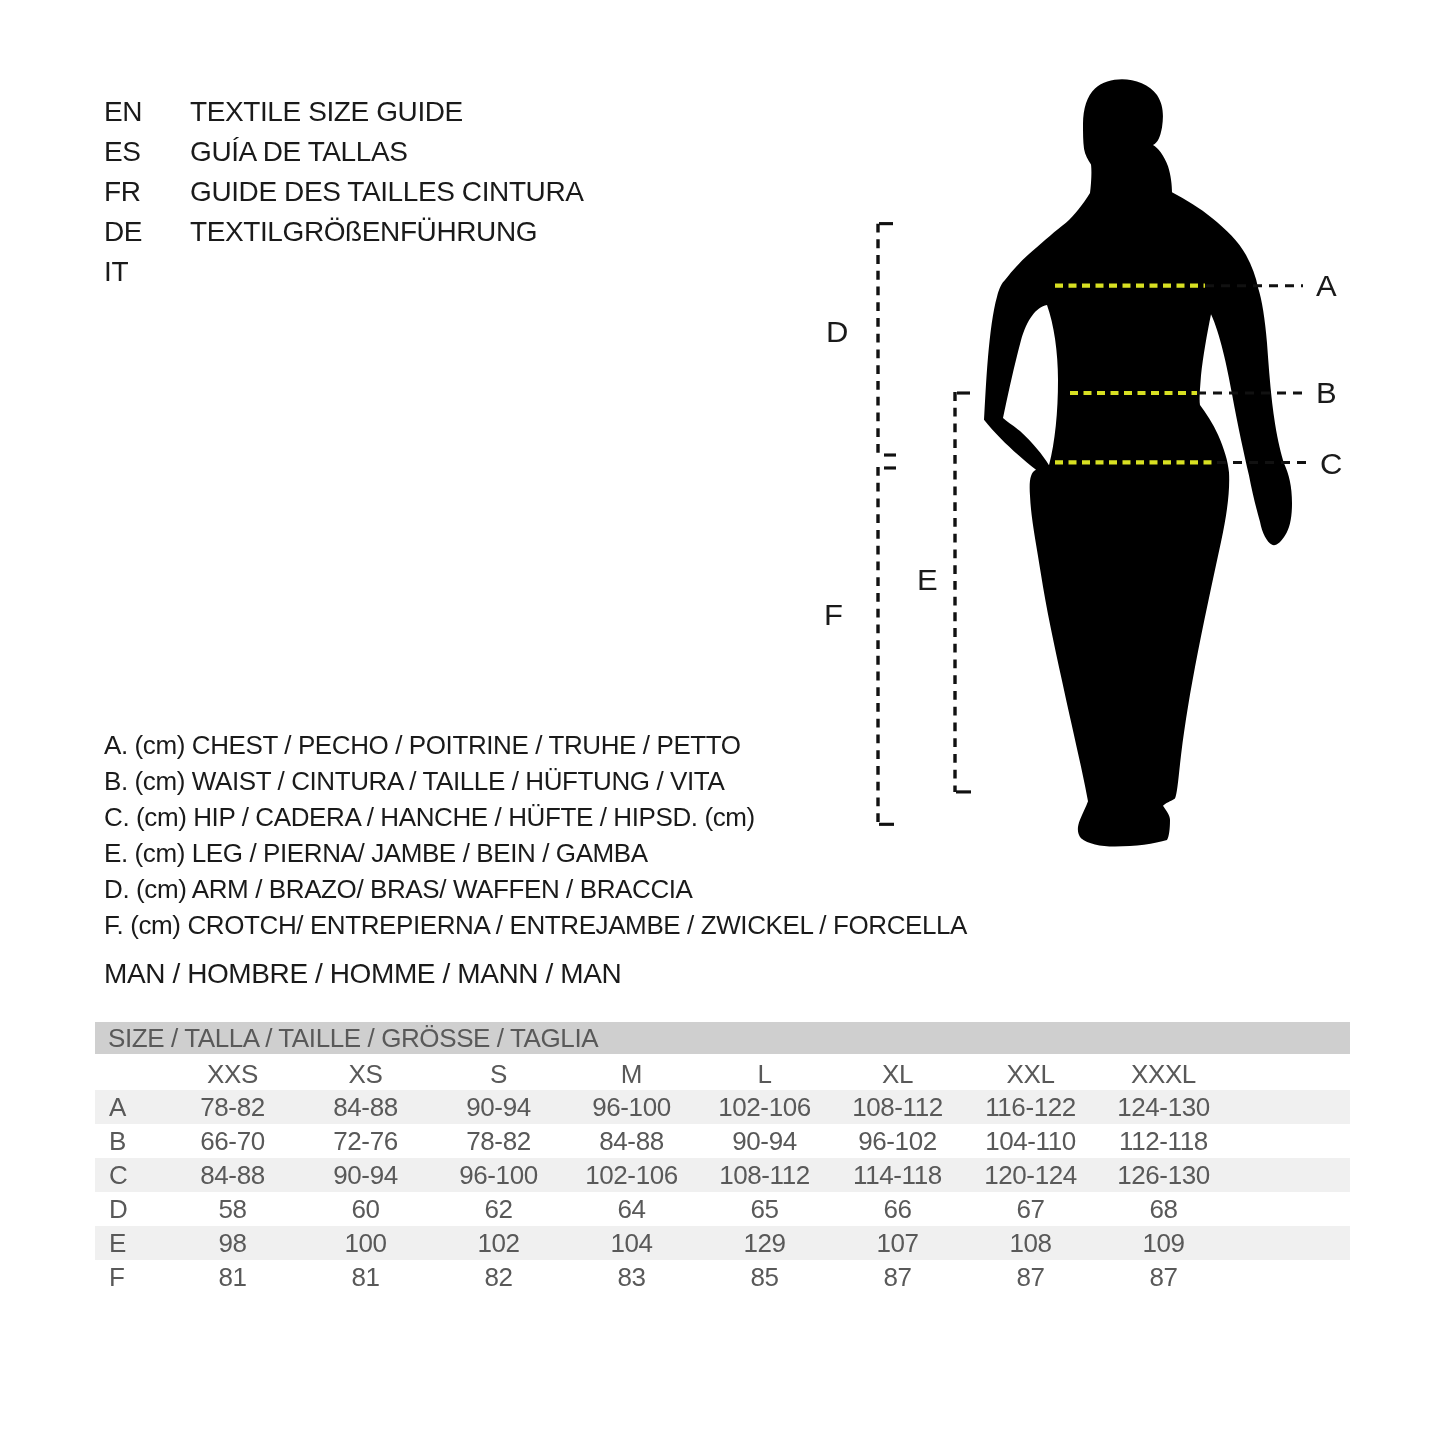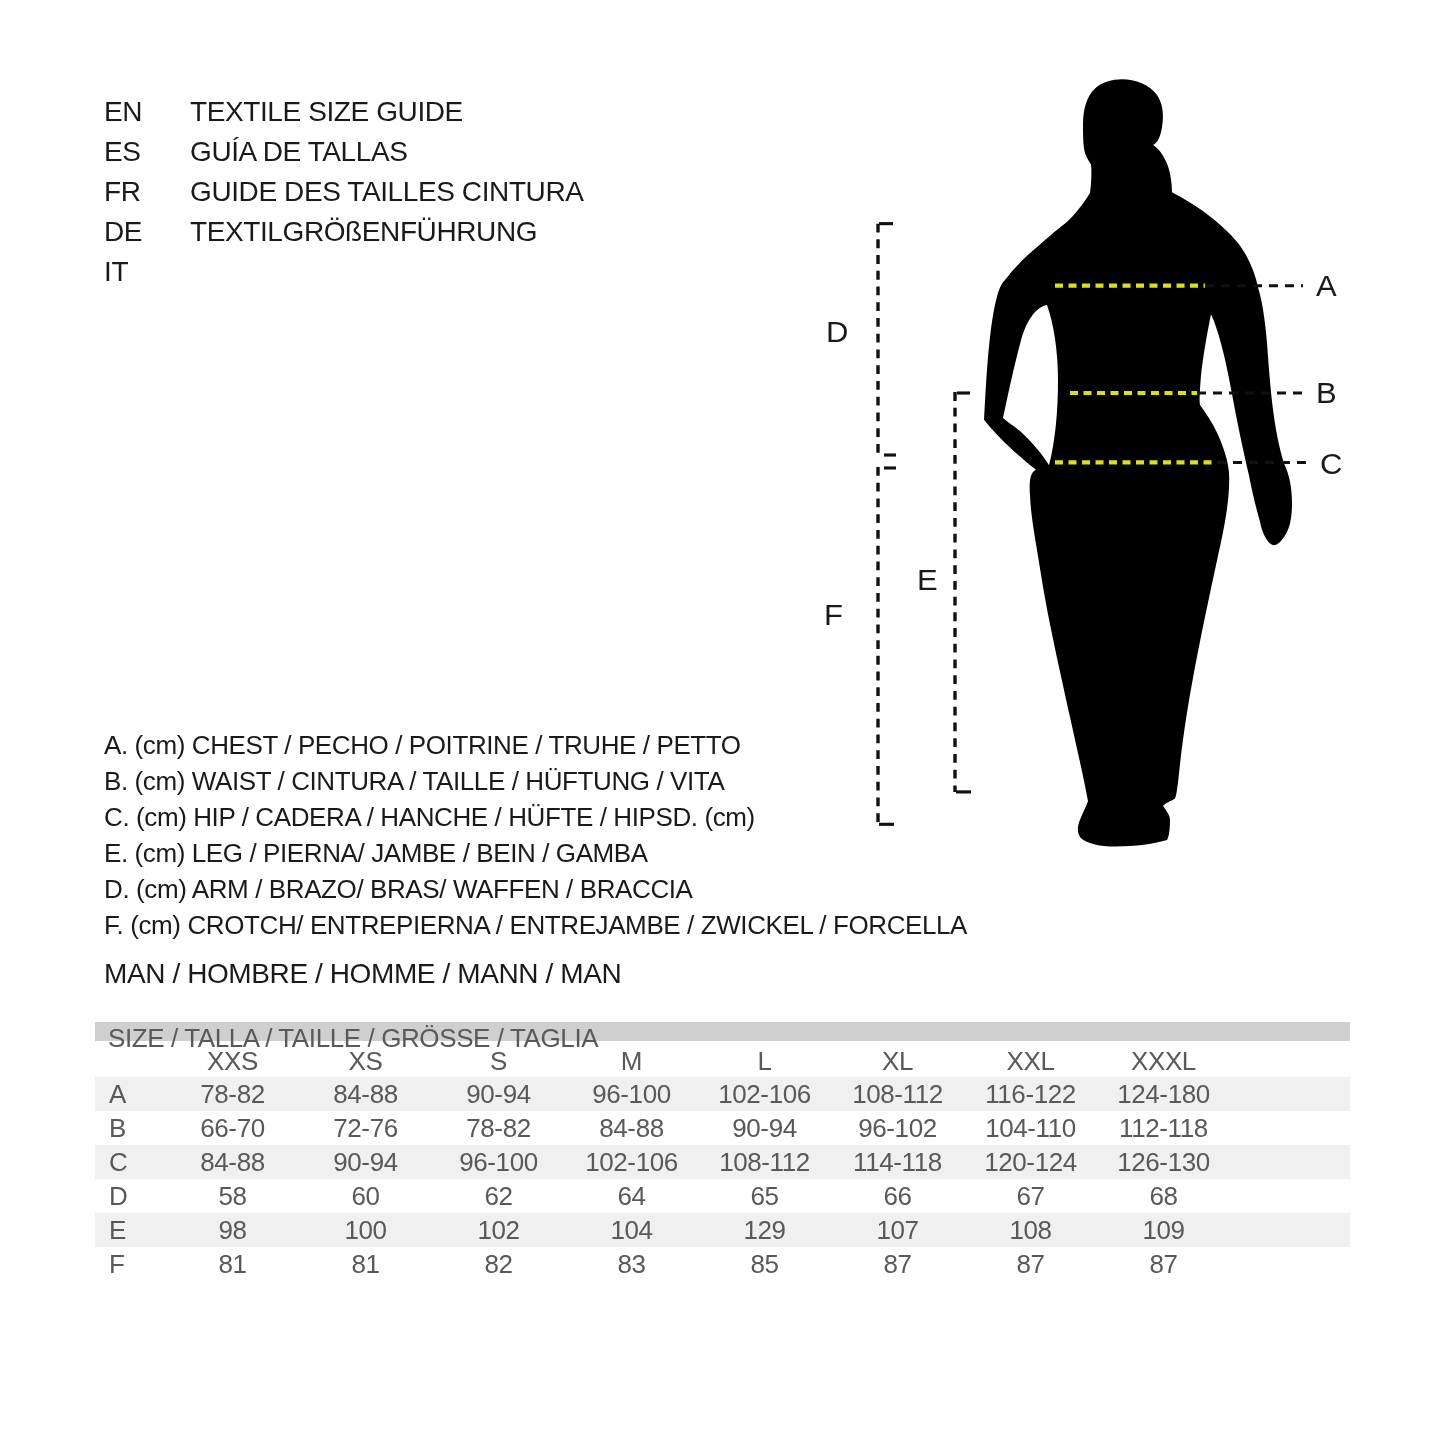--- a/index.html
+++ b/index.html
@@ -11,21 +11,21 @@
   .lang-code { width:86px; flex:0 0 86px; }
 
   .legend { position:absolute; left:104px; top:719px; font-size:26px; line-height:36px; letter-spacing:-0.4px; white-space:nowrap;margin-top:8px; }
 
   .man-line { position:absolute; left:104px; top:958px; font-size:28px; letter-spacing:-0.4px; }
 
   .figure { position:absolute; left:820px; top:70px; }
   .figure text { font-family:"Liberation Sans", sans-serif; font-size:31px; fill:#1a1a1a; letter-spacing:-0.4px; }
 
   .size-table { position:absolute; left:95px; top:1022px; width:1255px; }
-  .band { height:19px; line-height:33px; background:#cfcfcf; color:#595959; font-size:26px; padding-left:13px; letter-spacing:-0.4px; }
+  .band { height:32px; line-height:33px; background:#cfcfcf; color:#595959; font-size:26px; padding-left:13px; letter-spacing:-0.4px; }
   .size-table table { border-collapse:collapse; table-layout:fixed; width:1255px; margin-top:4px; color:#595959; font-size:26px; letter-spacing:-0.4px; }
   .size-table td { height:34px; padding:0; text-align:center; overflow:hidden; }
   .size-table tr.hdr td { height:32px; }
   .size-table td.letter { text-align:left; padding-left:14px; }
   .size-table tr.alt { background:#f0f0f0; }
 </style>
 </head>
 <body>
 
 <div class="page">
@@ -170,21 +170,21 @@
           </tr>
           <tr class="alt">
             <td class="letter">A</td>
             <td>78-82</td>
             <td>84-88</td>
             <td>90-94</td>
             <td>96-100</td>
             <td>102-106</td>
             <td>108-112</td>
             <td>116-122</td>
-            <td>124-180</td>
+            <td>124-130</td>
             <td></td>
           </tr>
           <tr>
             <td class="letter">B</td>
             <td>66-70</td>
             <td>72-76</td>
             <td>78-82</td>
             <td>84-88</td>
             <td>90-94</td>
             <td>96-102</td>

